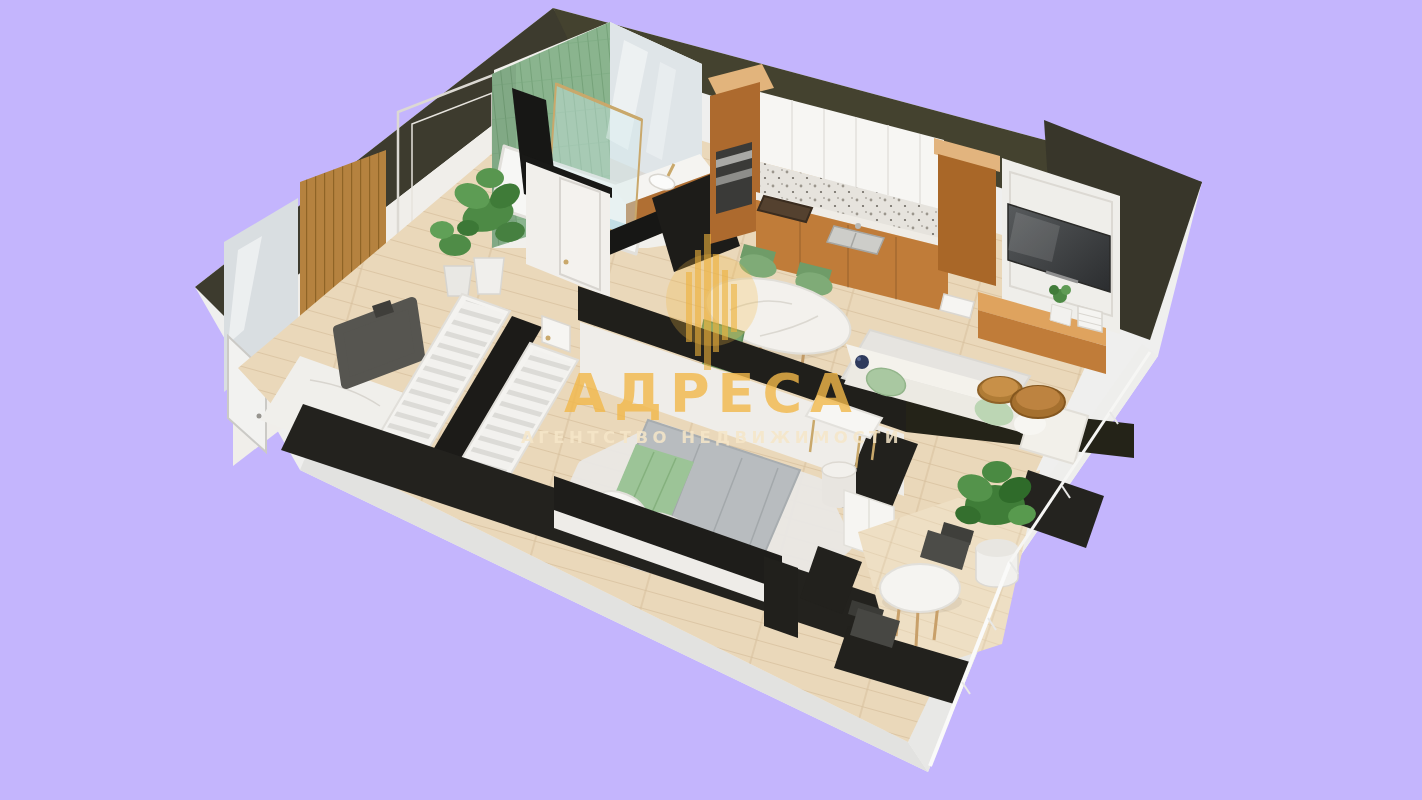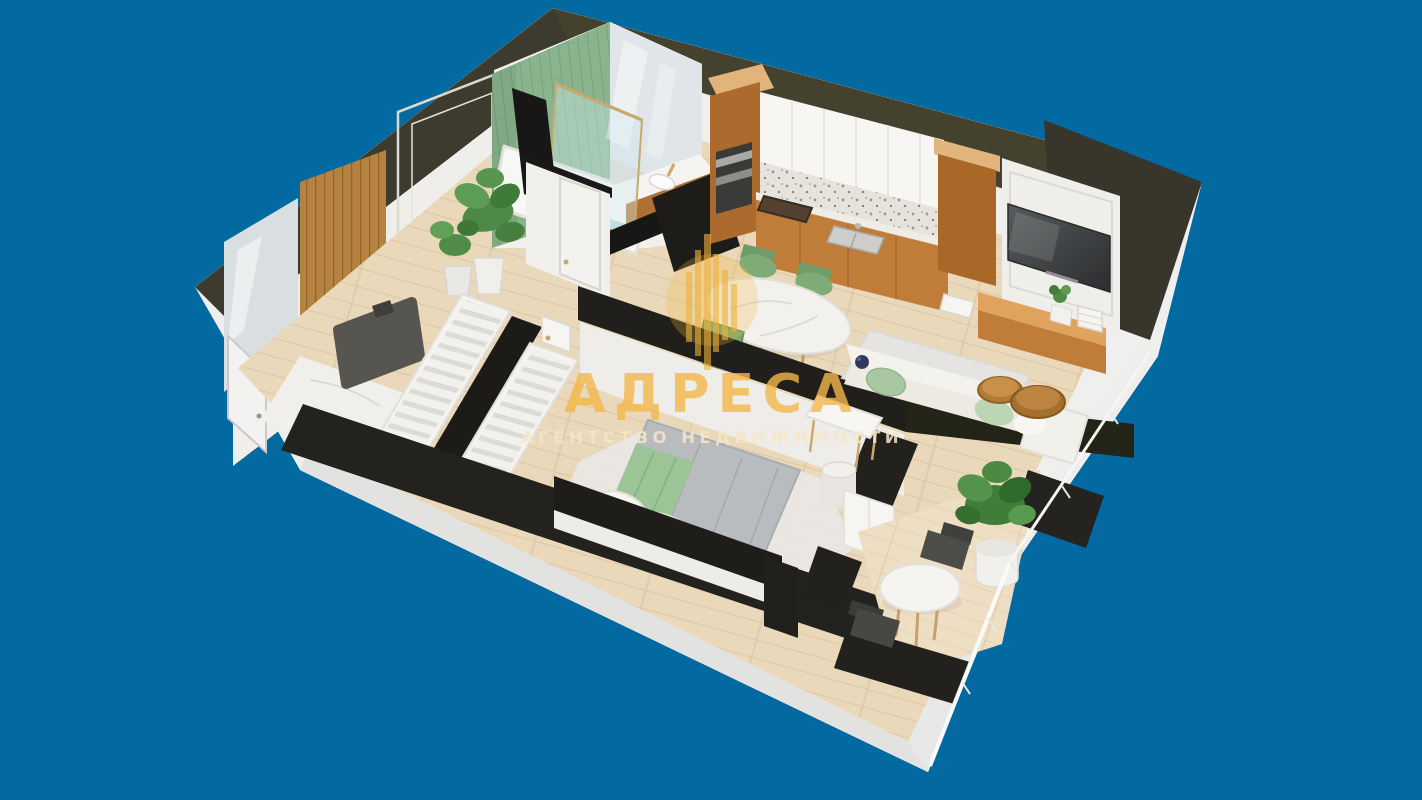--- a/index.html
+++ b/index.html
@@ -1,16 +1,16 @@
 <!DOCTYPE html>
 <html><head>
 <meta charset="utf-8">
 <style>
   html,body{margin:0;padding:0;background:#ffffff;}
-  .stage{position:relative;width:1422px;height:800px;background:#0369a1;overflow:hidden;
+  .stage{position:relative;width:1422px;height:800px;background:#c4b5fd;overflow:hidden;
          font-family:"DejaVu Sans","Liberation Sans",sans-serif;text-align:center;}
   svg{display:block;width:100%;height:100%;}
   .wm-title{font-family:"DejaVu Sans","Liberation Sans",sans-serif;font-weight:bold;}
   .wm-sub{font-family:"DejaVu Sans","Liberation Sans",sans-serif;font-weight:bold;}
 </style>
 </head>
 <body>
 
 <div class="stage">
 <svg viewBox="0 0 1422 800">

